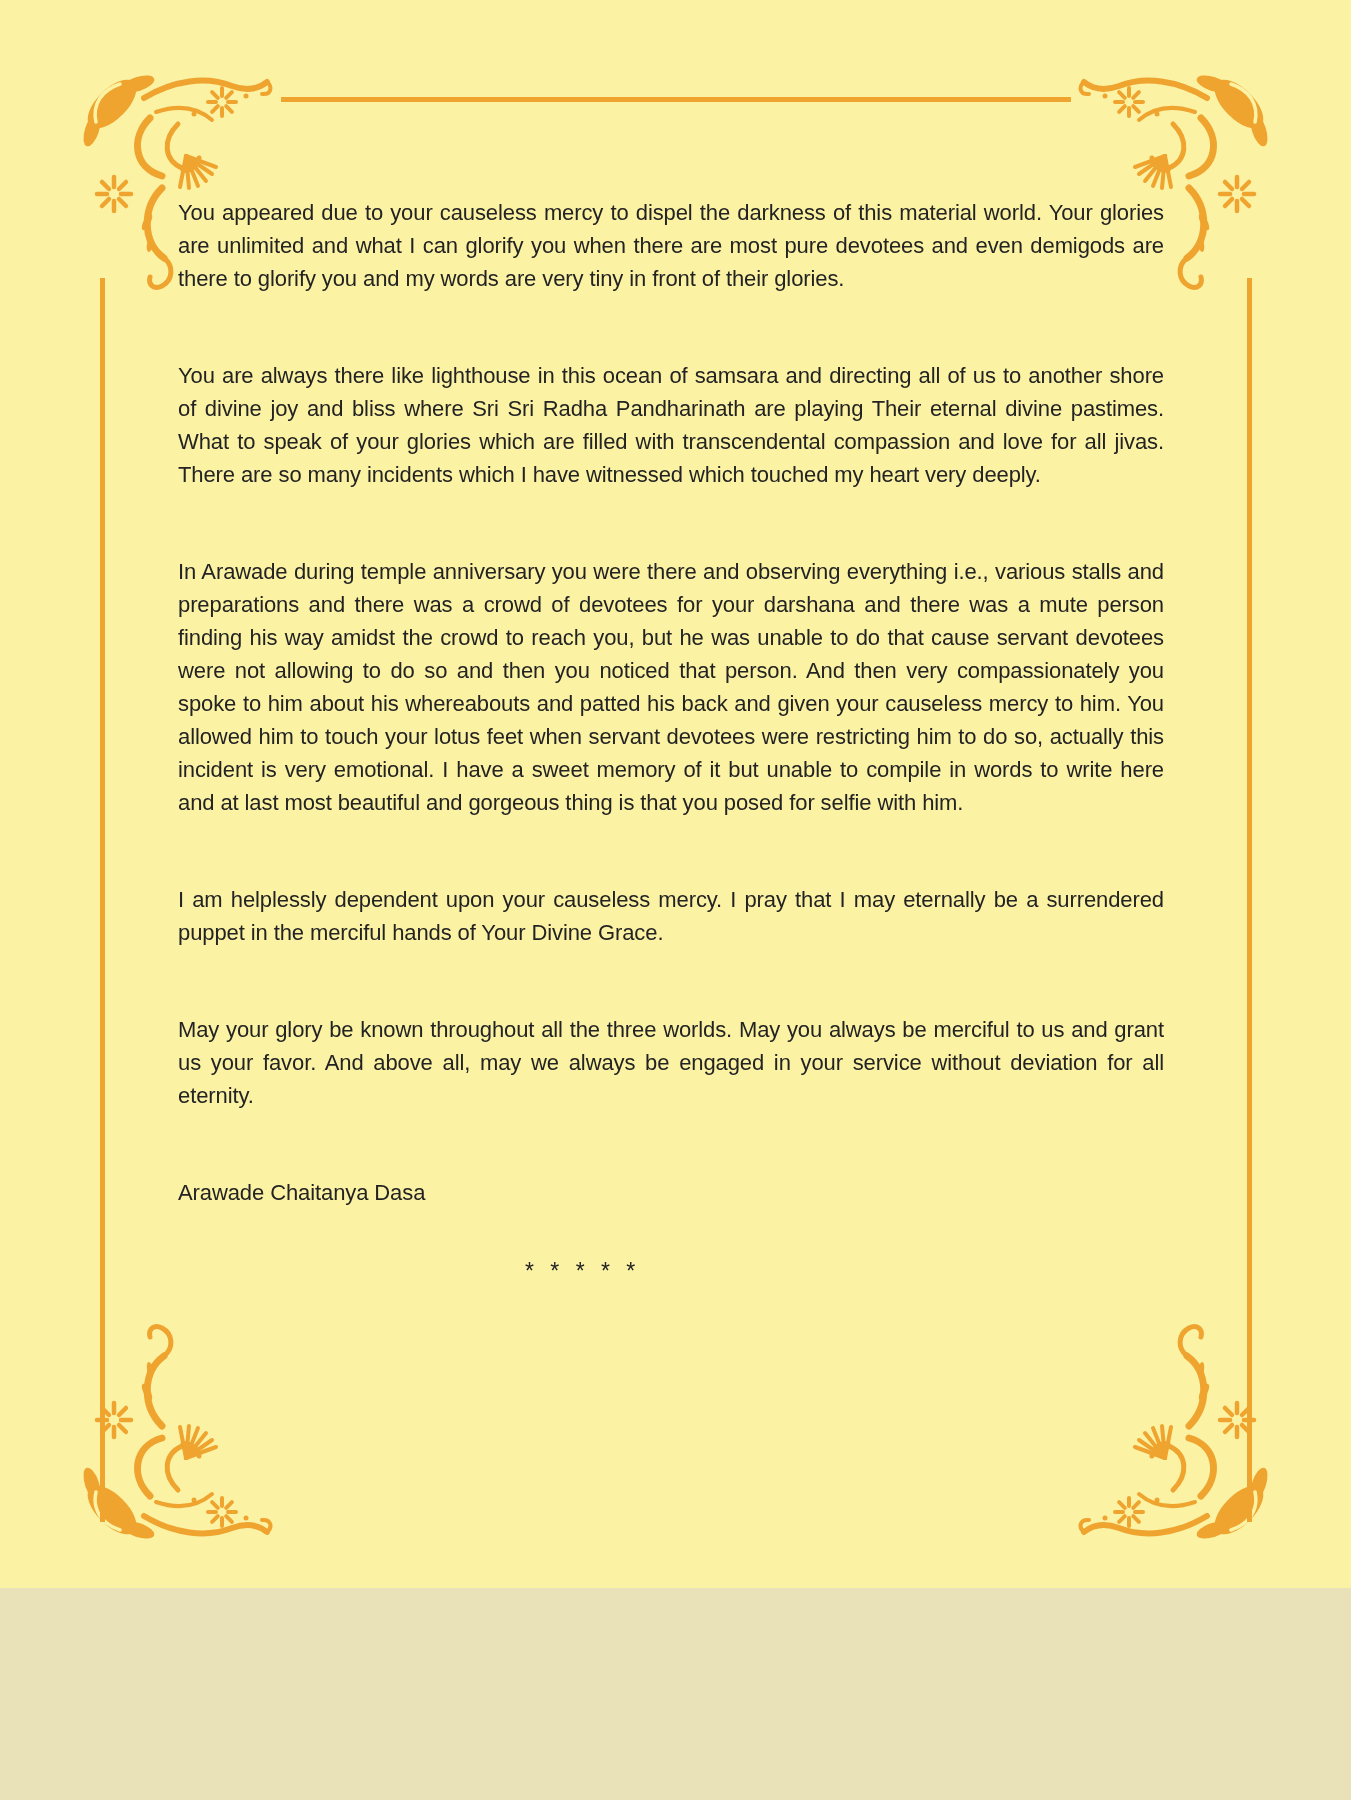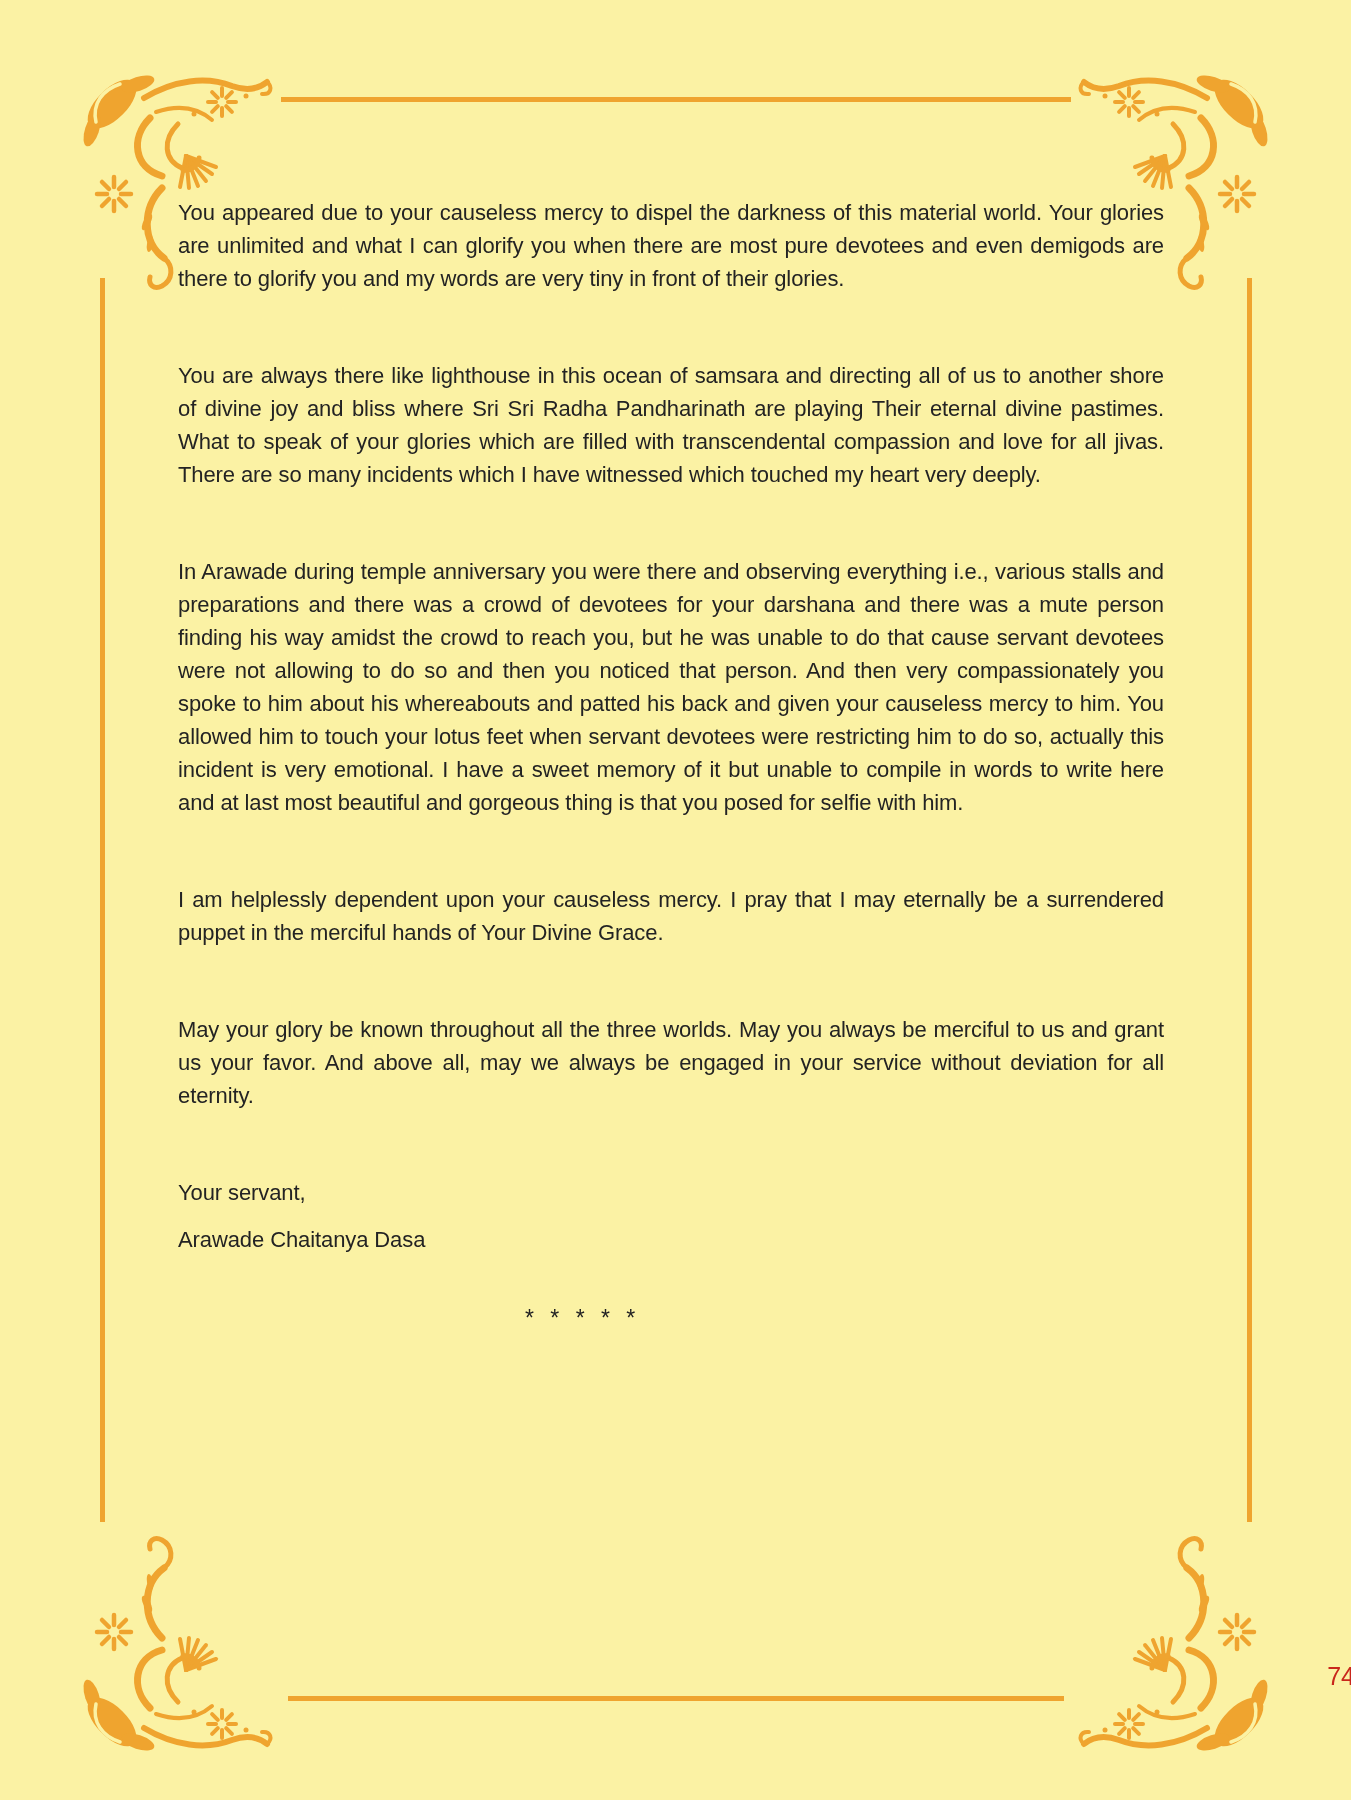--- a/index.html
+++ b/index.html
@@ -1,21 +1,21 @@
 <!DOCTYPE html>
 <html style="--background: #FBF2A4; --ornament-gold: #EFA42F; --body-text: #232323; --page-number-red: #C9271B;"><head>
 <meta charset="utf-8">
 <style>
   html, body { margin: 0; padding: 0; }
   body { background: #e9e2b8; }
 
   .page {
     position: relative;
     width: 1351px;
-    height: 1800px;
+    height: 1588px;
     margin: 0 auto;
     background: var(--background, #FBF2A4);
     font-family: "Liberation Sans", sans-serif;
     overflow: hidden;
   }
 
   
   .bline {
     position: absolute;
     background: var(--ornament-gold, #EFA42F);
@@ -158,21 +158,20 @@
   <div class="bline right"></div>
 
   <div class="content">
     <p>You appeared due to your causeless mercy to dispel the darkness of this material world. Your glories are unlimited and what I can glorify you when there are most pure devotees and even demigods are there to glorify you and my words are very tiny in front of their glories.</p>
     <p>You are always there like lighthouse in this ocean of samsara and directing all of us to another shore of divine joy and bliss where Sri Sri Radha Pandharinath are playing Their eternal divine pastimes. What to speak of your glories which are filled with transcendental compassion and love for all jivas. There are so many incidents which I have witnessed which touched my heart very deeply.</p>
     <p>In Arawade during temple anniversary you were there and observing everything i.e., various stalls and preparations and there was a crowd of devotees for your darshana and there was a mute person finding his way amidst the crowd to reach you, but he was unable to do that cause servant devotees were not allowing to do so and then you noticed that person. And then very compassionately you spoke to him about his whereabouts and patted his back and given your causeless mercy to him. You allowed him to touch your lotus feet when servant devotees were restricting him to do so, actually this incident is very emotional. I have a sweet memory of it but unable to compile in words to write here and at last most beautiful and gorgeous thing is that you posed for selfie with him.</p>
     <p>I am helplessly dependent upon your causeless mercy. I pray that I may eternally be a surrendered puppet in the merciful hands of Your Divine Grace.</p>
     <p>May your glory be known throughout all the three worlds. May you always be merciful to us and grant us your favor. And above all, may we always be engaged in your service without deviation for all eternity.</p>
 
     <div class="signature">
-      <div class="sig-line">Your servant,</div>
       <div class="sig-line">Arawade Chaitanya Dasa</div>
     </div>
 
     <div class="divider">* * * * *</div>
   </div>
 
   <div class="page-number">74</div>
 
 </div>
 

